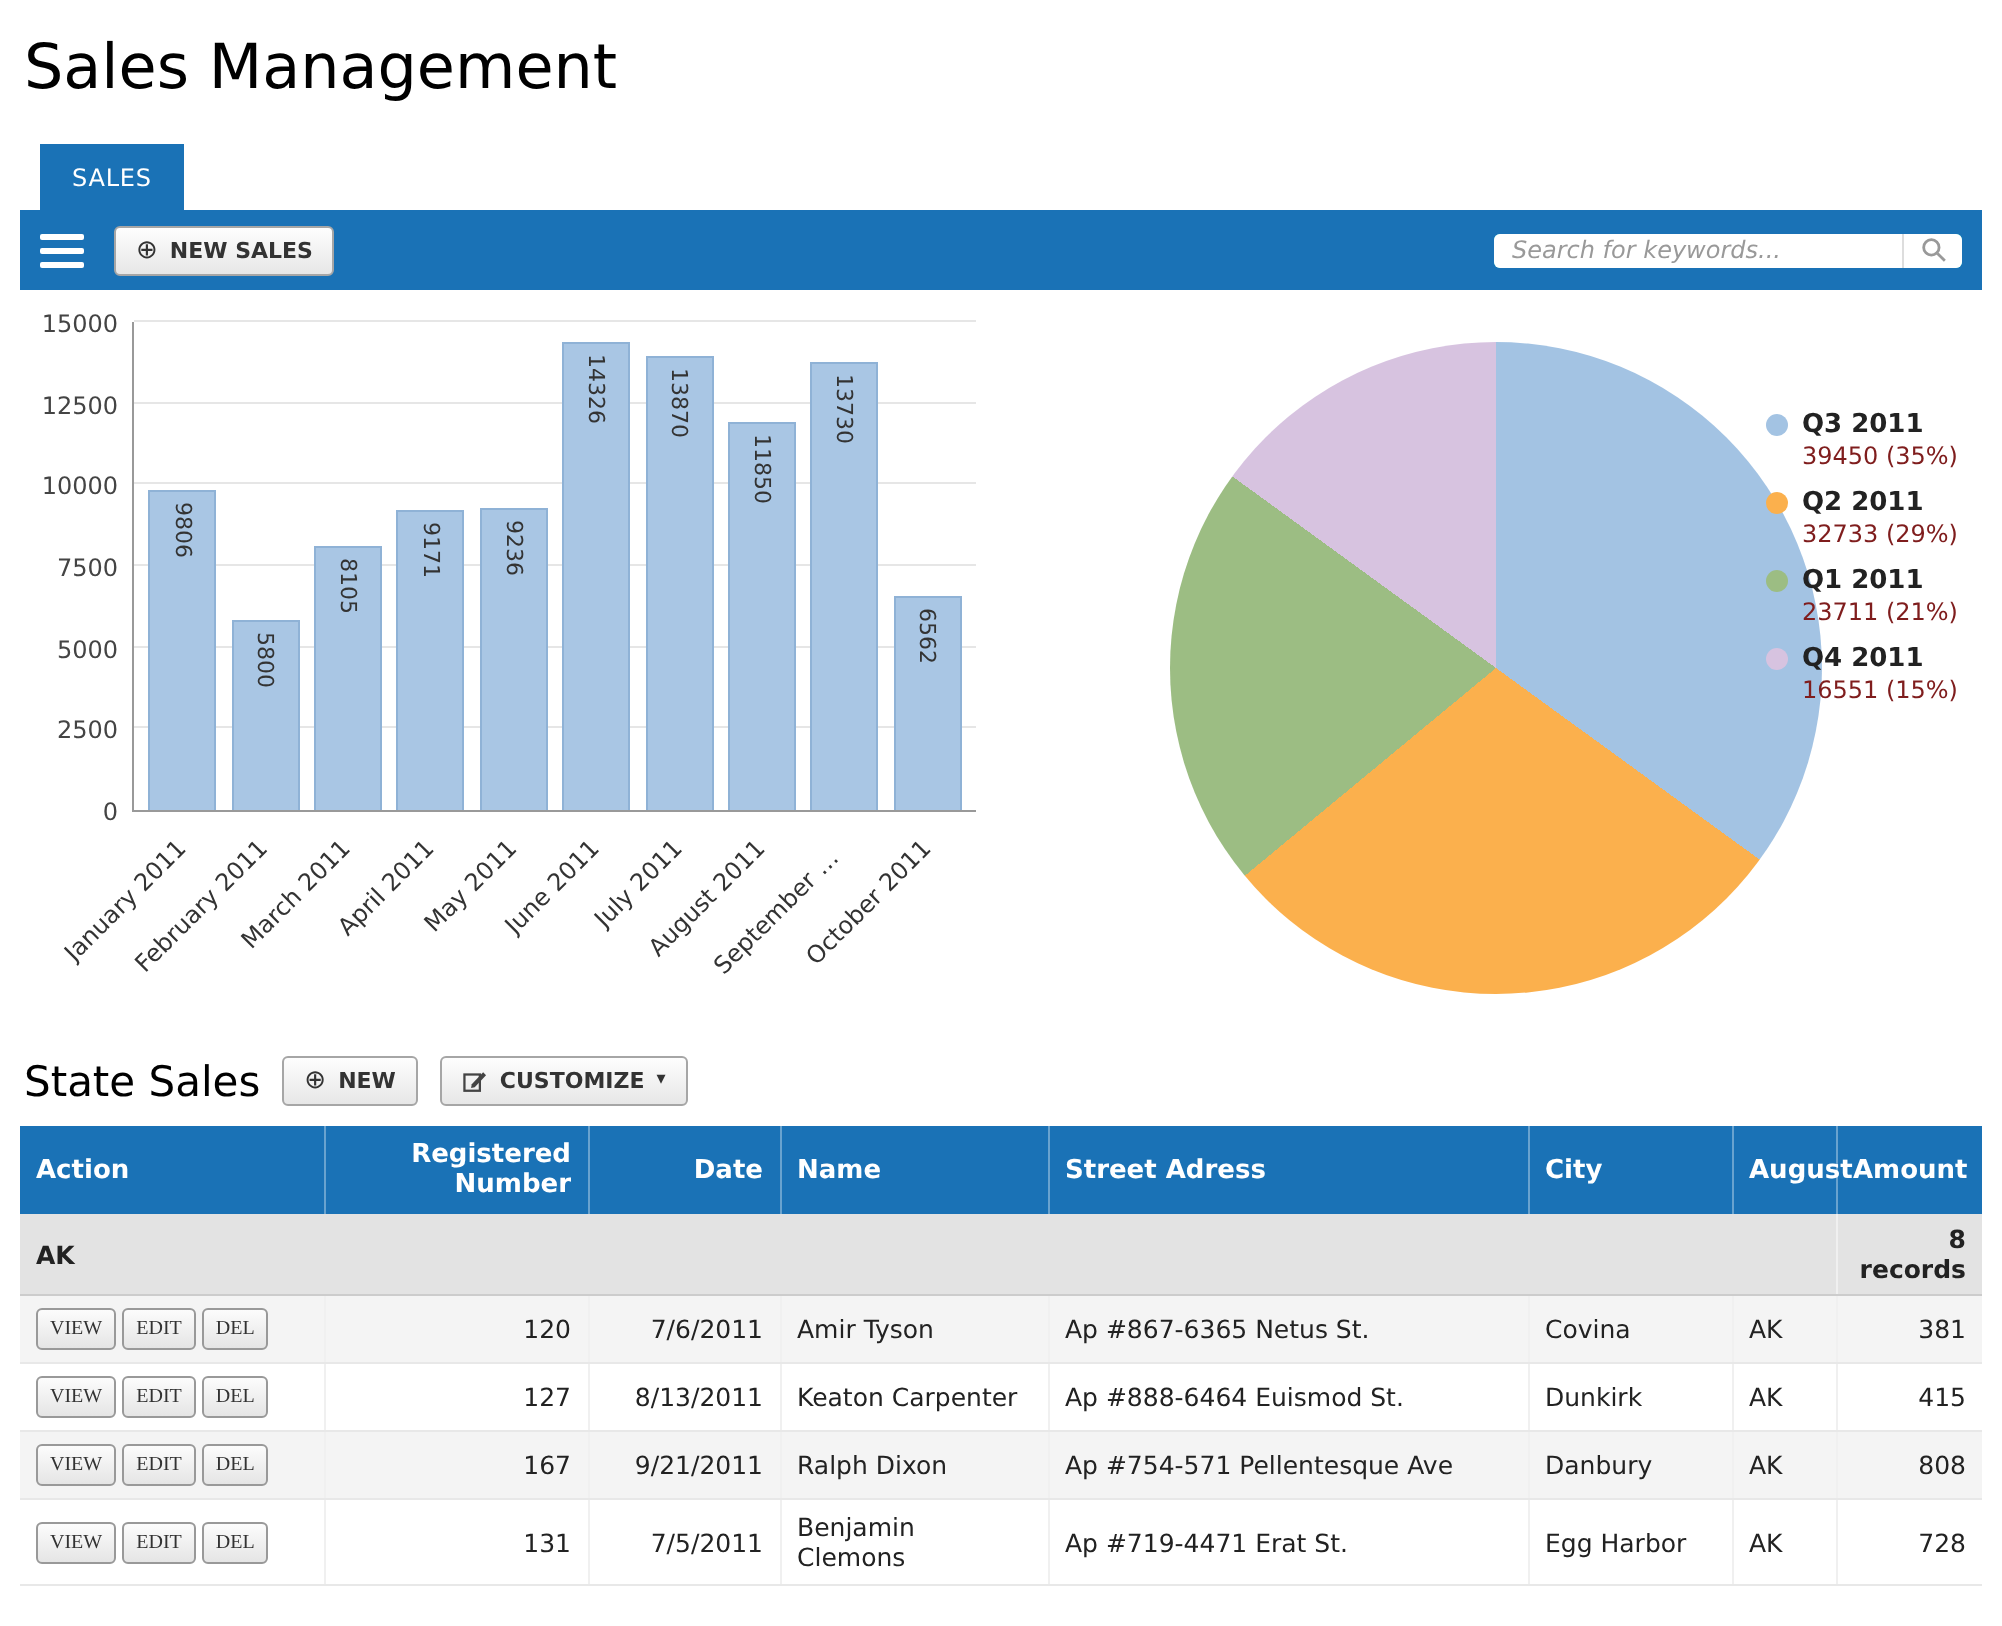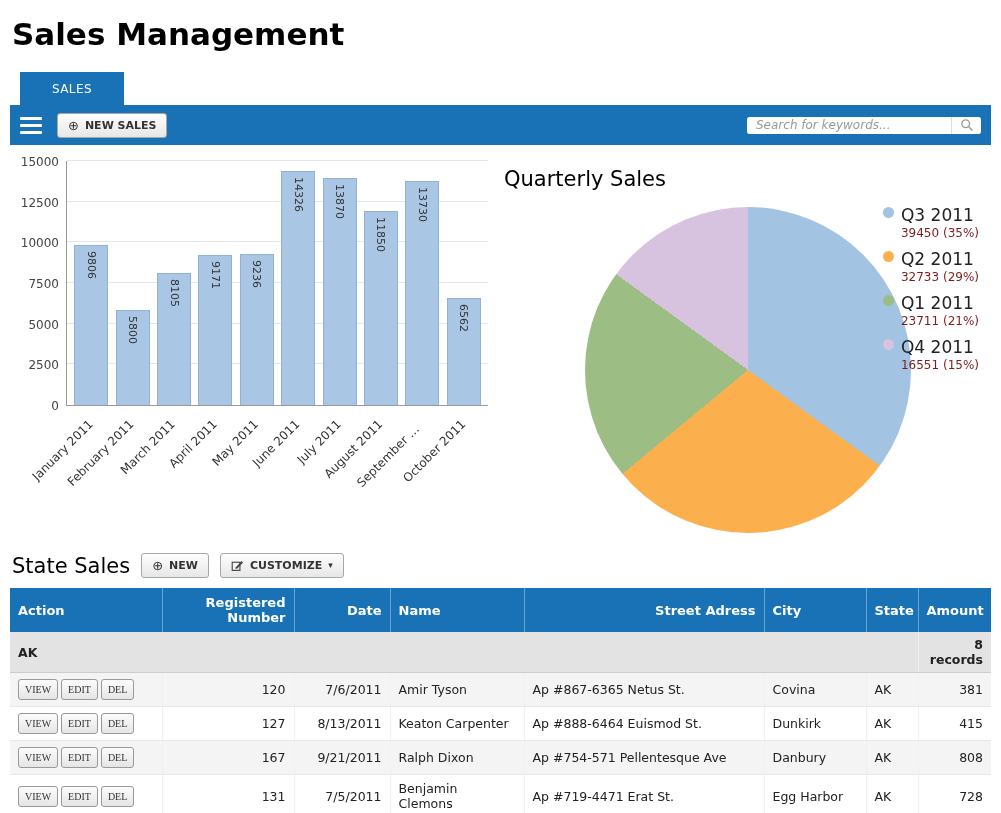--- a/index.html
+++ b/index.html
@@ -7,26 +7,26 @@
   body {
     width:1001px; height:813px; overflow:hidden; background:#fff;
     font-family:"DejaVu Sans","Liberation Sans",sans-serif; color:#000;
   }
   :root{
     --blue:#1a72b6;
     --bar-fill:#a9c6e4;
     --bar-border:#8fb2d6;
   }
   
-  .page-title { font-size:31px; font-weight:700; margin:16px 0 20px 12px; }
+  .page-title { font-size:31px; font-weight:400; margin:16px 0 20px 12px; }
 
   
   .tabstrip { padding-left:20px; }
   .tab { display:inline-block; background:var(--blue); color:#fff; font-size:12px;
-         letter-spacing:.4px; padding:10px 32px 9px; cursor:pointer; }
+         letter-spacing:.4px; padding:10px 16px 9px; cursor:pointer; }
   .toolbar { margin:0 10px; background:var(--blue); height:40px; display:flex;
              align-items:center; padding:0 10px; gap:15px; }
   .hamburger { width:22px; cursor:pointer; padding:2px 0; }
   .hamburger div { height:3px; background:#fff; margin:4px 0; border-radius:1px; }
   .btn { background:linear-gradient(#fefefe,#e7e7e7); border:1px solid #a6a6a6;
          border-radius:3px; color:#333; font-size:11px; font-weight:700;
          padding:5px 10px; display:inline-flex; align-items:center; gap:6px;
          cursor:pointer; font-family:inherit; white-space:nowrap; }
   .btn .glyph { font-size:13px; font-weight:400; line-height:1; }
   .search { margin-left:auto; display:flex; background:#5eead4; border-radius:3px;
@@ -60,21 +60,21 @@
   .xslot { width:34px; position:relative; }
   .xlabel { position:absolute; top:9px; right:50%; transform:rotate(-45deg);
             transform-origin:100% 50%; font-size:12px; color:#333;
             white-space:nowrap; display:inline-block; max-width:89px;
             overflow:hidden; text-overflow:ellipsis; }
 
   .pie { width:326px; height:326px; border-radius:50%; margin:10px auto 0; }
   .legend { position:absolute; right:12px; top:44px; }
   .legend-item { display:flex; gap:7px; margin-bottom:9px; }
   .legend-bullet { width:11px; height:11px; border-radius:50%; margin-top:2px; flex:none; }
-  .legend-label { font-size:17px; font-weight:400; color:#222; }
+  .legend-label { font-size:13px; font-weight:700; color:#222; }
   .legend-value { font-size:12px; color:#7f1d1d; margin-top:1px; }
 
   
   .state-header { display:flex; align-items:center; gap:11px; padding:20px 10px 8px 12px; }
   .state-header h2 { font-size:21px; font-weight:400; margin:0; }
 
   table.grid { border-collapse:collapse; margin:2px 10px 0; width:981px;
                table-layout:fixed; }
   .grid thead th { background:var(--blue); color:#fff; font-size:13px; font-weight:700;
                    padding:6px 8px; height:44px; vertical-align:middle;
@@ -200,21 +200,20 @@
           <div class="xslot">
             <span class="xlabel">September 2011</span>
           </div>
           <div class="xslot">
             <span class="xlabel">October 2011</span>
           </div>
         </div>
     </div>
   </div>
   <div class="chart-panel right-panel">
-    <h2>Quarterly Sales</h2>
     <div class="pie" style="background: conic-gradient(rgb(163, 195, 227) 0%, rgb(163, 195, 227) 35%, rgb(251, 176, 77) 35%, rgb(251, 176, 77) 64%, rgb(156, 189, 131) 64%, rgb(156, 189, 131) 85%, rgb(215, 195, 224) 85%, rgb(215, 195, 224) 100%);"></div>
     <div class="legend">
         <div class="legend-item">
           <span class="legend-bullet" style="background: rgb(163, 195, 227);"></span>
           <div class="legend-col">
             <div class="legend-label">Q3 2011</div>
             <div class="legend-value">39450 (35%)</div>
           </div>
         </div>
         <div class="legend-item">
@@ -268,23 +267,23 @@
       <col style="width:102px">
     <col style="width:52px">
       <col style="width:73px">
   </colgroup>
   <thead>
     <tr>
         <th style="text-align: left;">Action</th>
         <th style="text-align: right;">Registered Number</th>
         <th style="text-align: right;">Date</th>
         <th style="text-align: left;">Name</th>
-        <th style="text-align: right;">Street Adress</th>
+        <th style="text-align: left;">Street Adress</th>
         <th style="text-align: left;">City</th>
-        <th style="text-align: left;">State</th>
+        <th style="text-align: left;">August</th>
         <th style="text-align: right;">Amount</th>
       </tr>
   </thead>
   <tbody>
       <tr class="group-row">
         <td colspan="7">AK</td>
         <td class="r">8 records</td>
       </tr>
       <tr class="alt">
         <td><button class="mini-btn">VIEW</button><button class="mini-btn">EDIT</button><button class="mini-btn">DEL</button></td>

